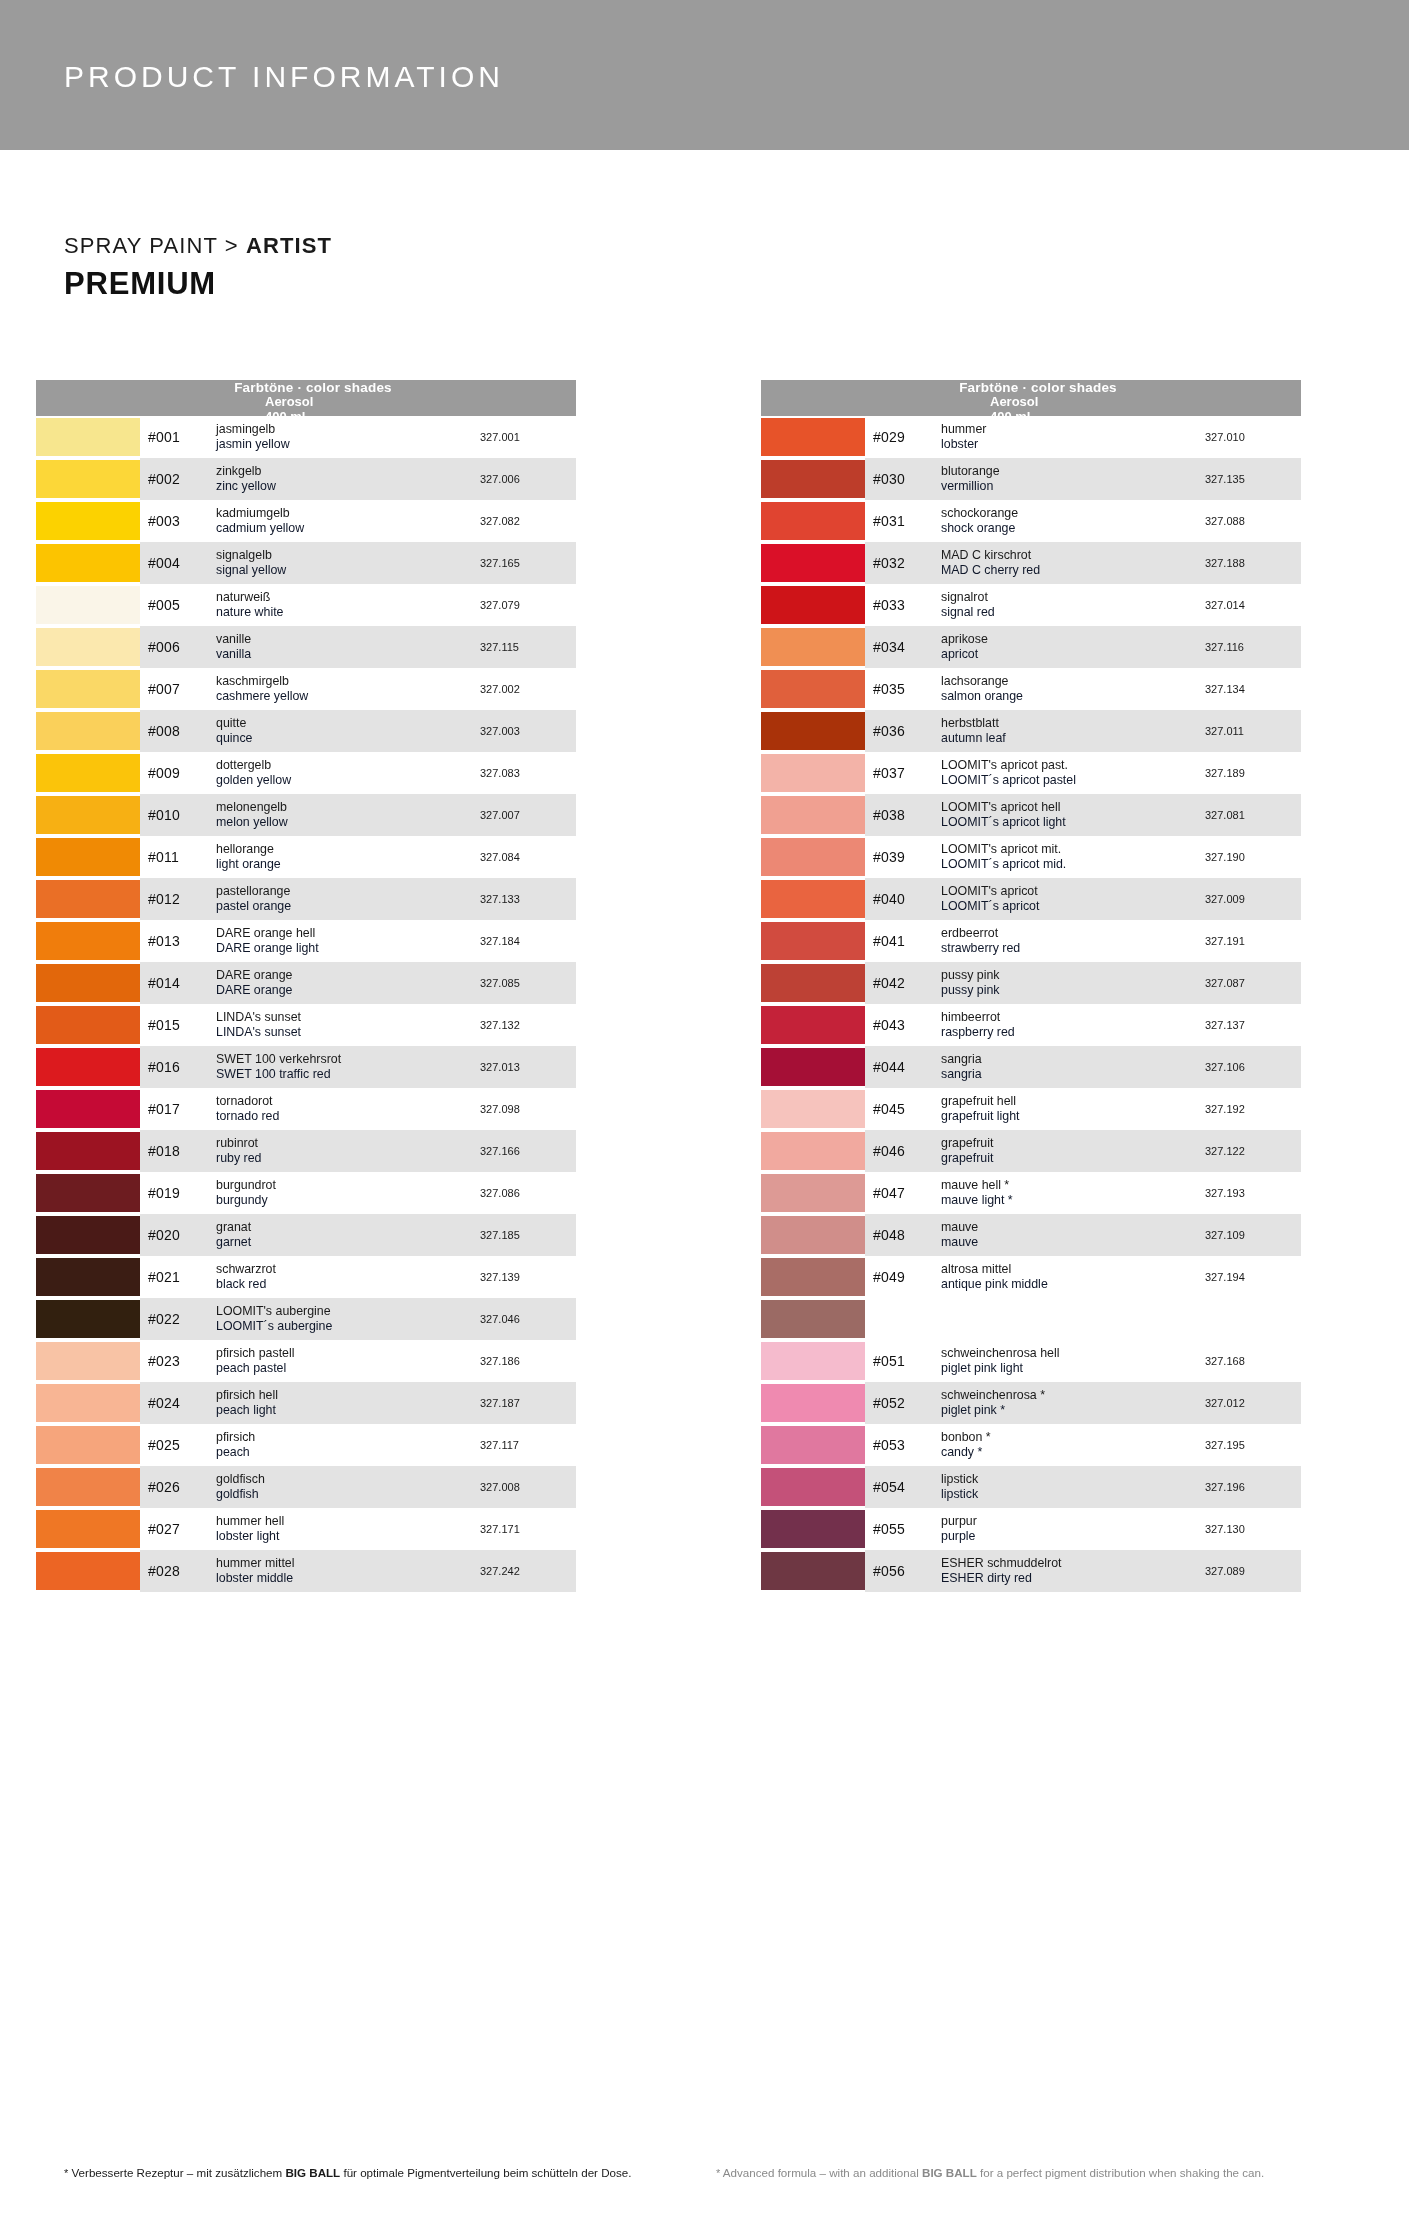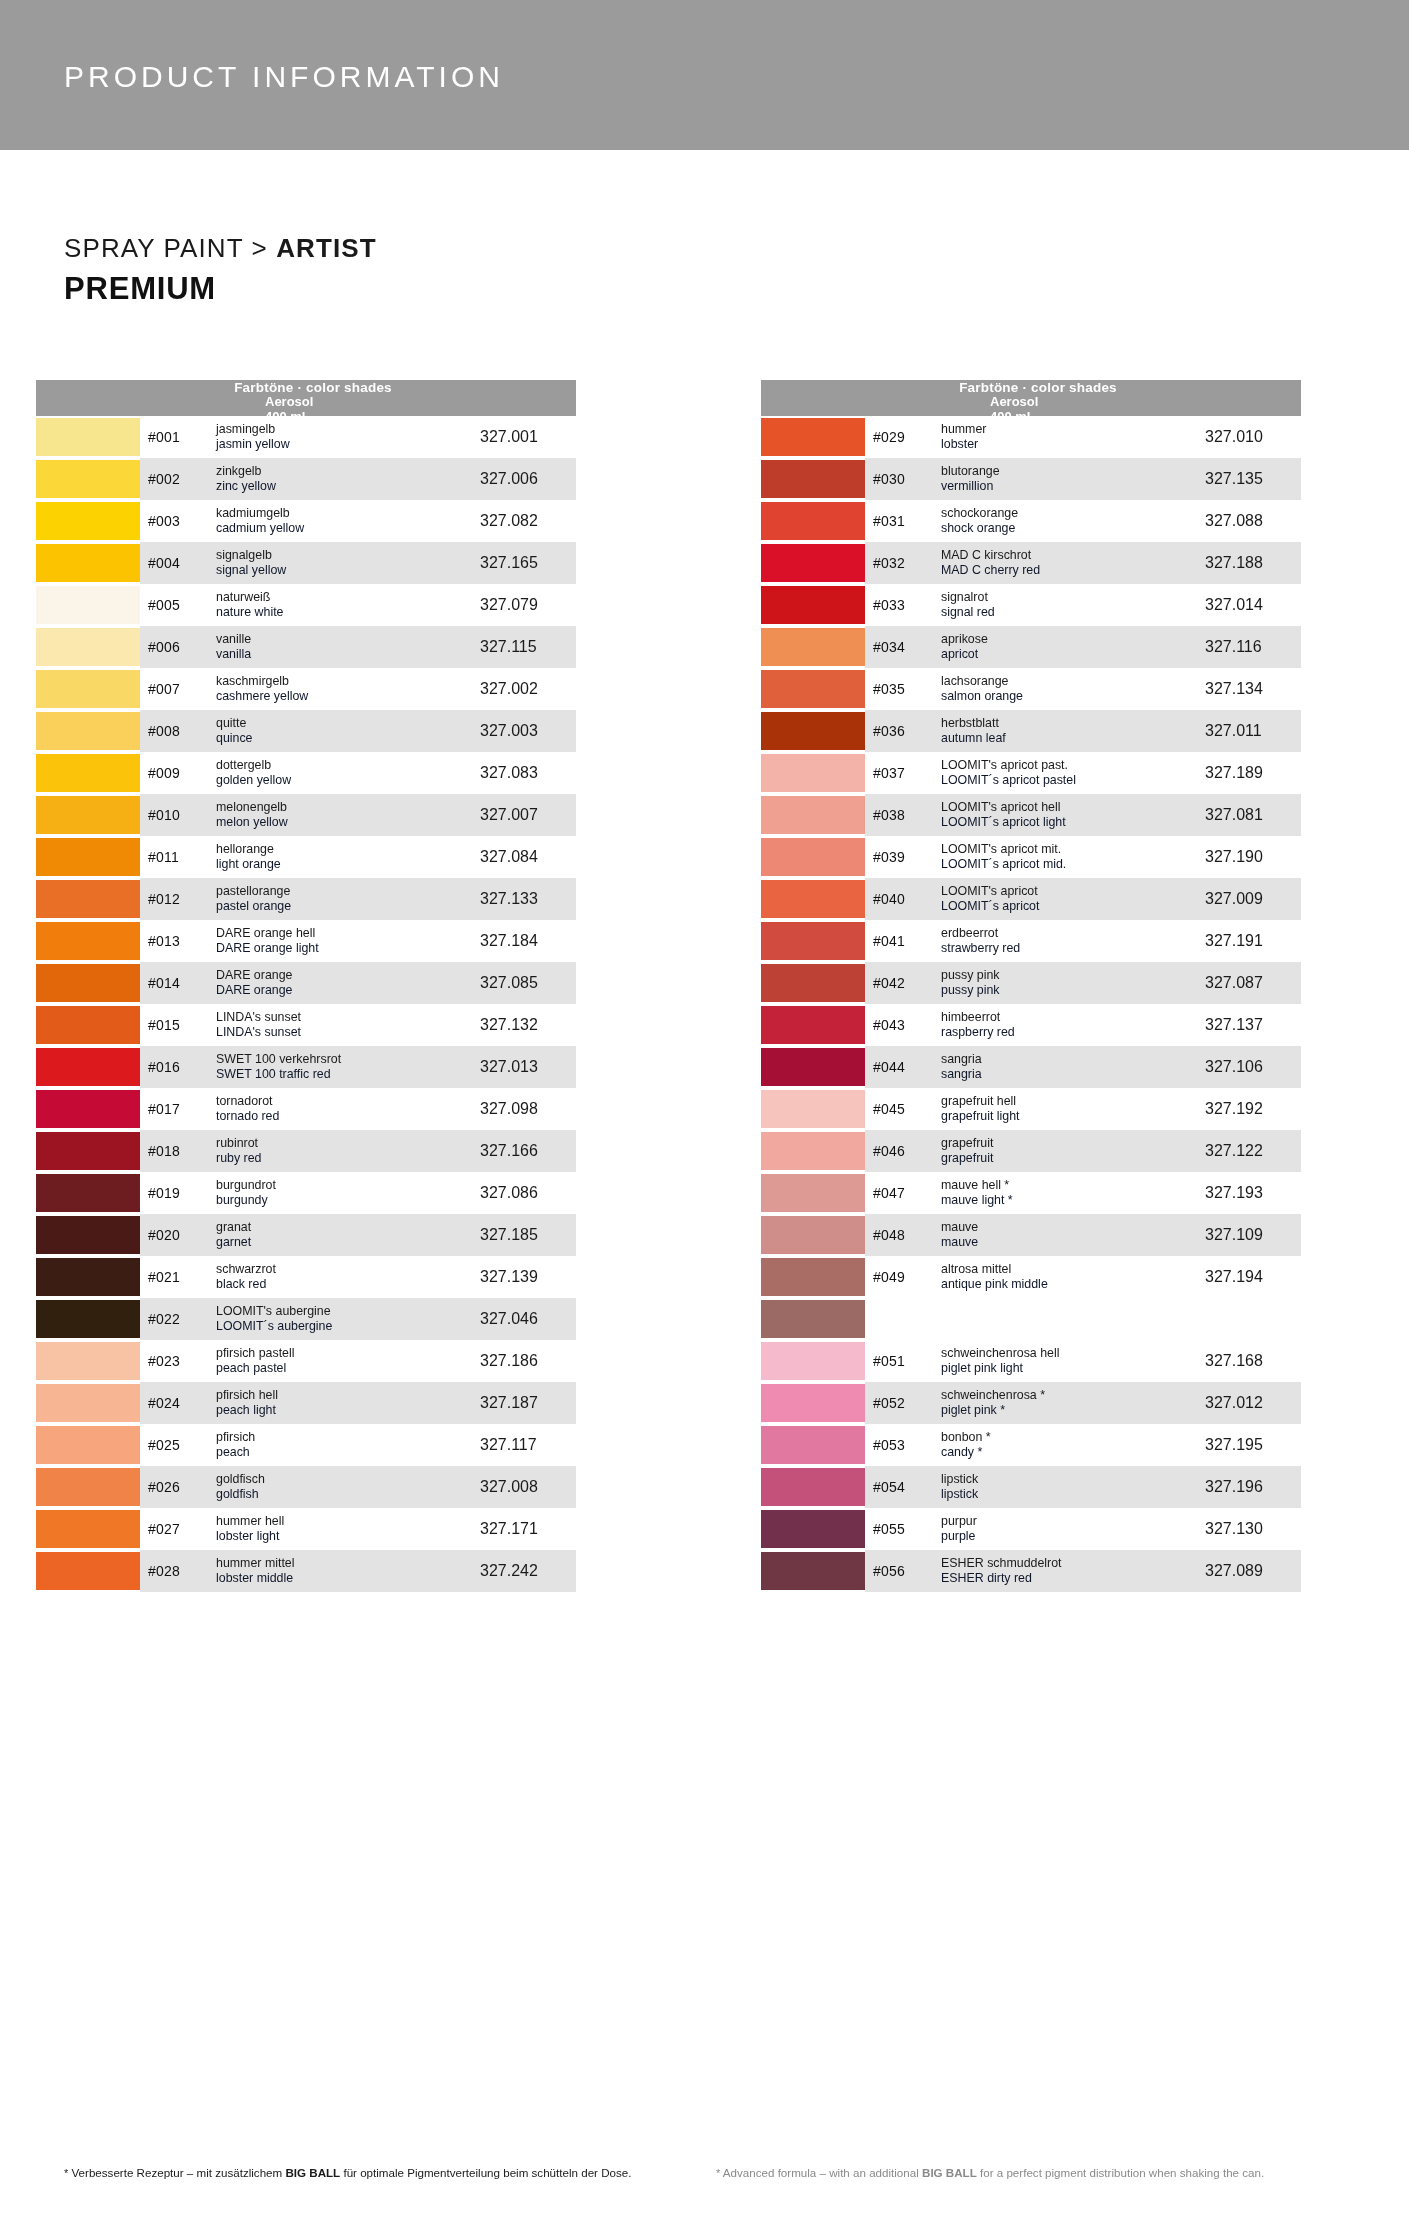--- a/index.html
+++ b/index.html
@@ -39,21 +39,21 @@
     line-height: 1;
   }
 
   
   .heading-wrap {
     position: absolute;
     left: 64px;
     top: 232px;
   }
   .heading-line1 {
-    font-size: 26px;
+    font-size: 22px;
     letter-spacing: 1.1px;
     color: #1a1a1a;
     font-weight: 400;
     line-height: 1.3;
     white-space: nowrap;
   }
   .heading-line1 .bold { font-weight: 700; }
   .heading-line2 {
     font-size: 31px;
     font-weight: 700;
@@ -152,21 +152,21 @@
     white-space: nowrap;
   }
   .name-en {
     font-size: 12.4px;
     color: #0f172a;
     white-space: nowrap;
   }
   .artnr {
     width: 96px;
     flex: 0 0 96px;
-    font-size: 16px;
+    font-size: 11px;
     color: #1a1a1a;
     text-align: left;
     padding-right: 6px;
   }
 
   
   .footnotes {
     position: absolute;
     top: 2164px;
     left: 0;

